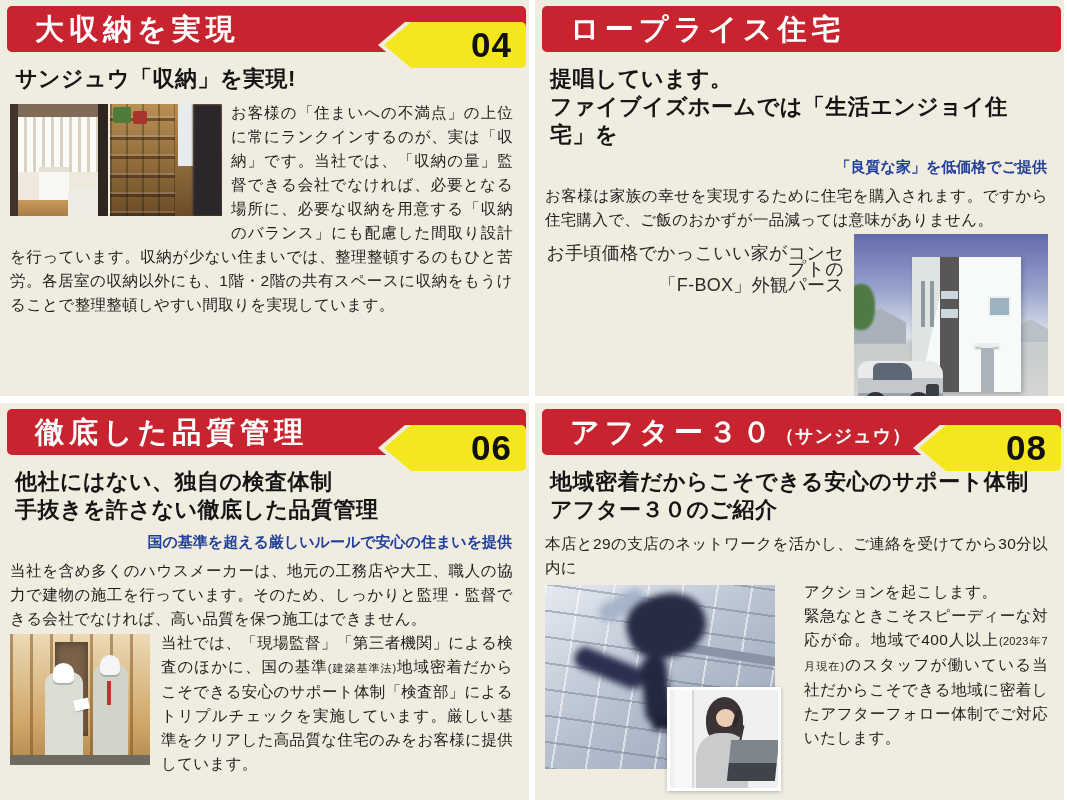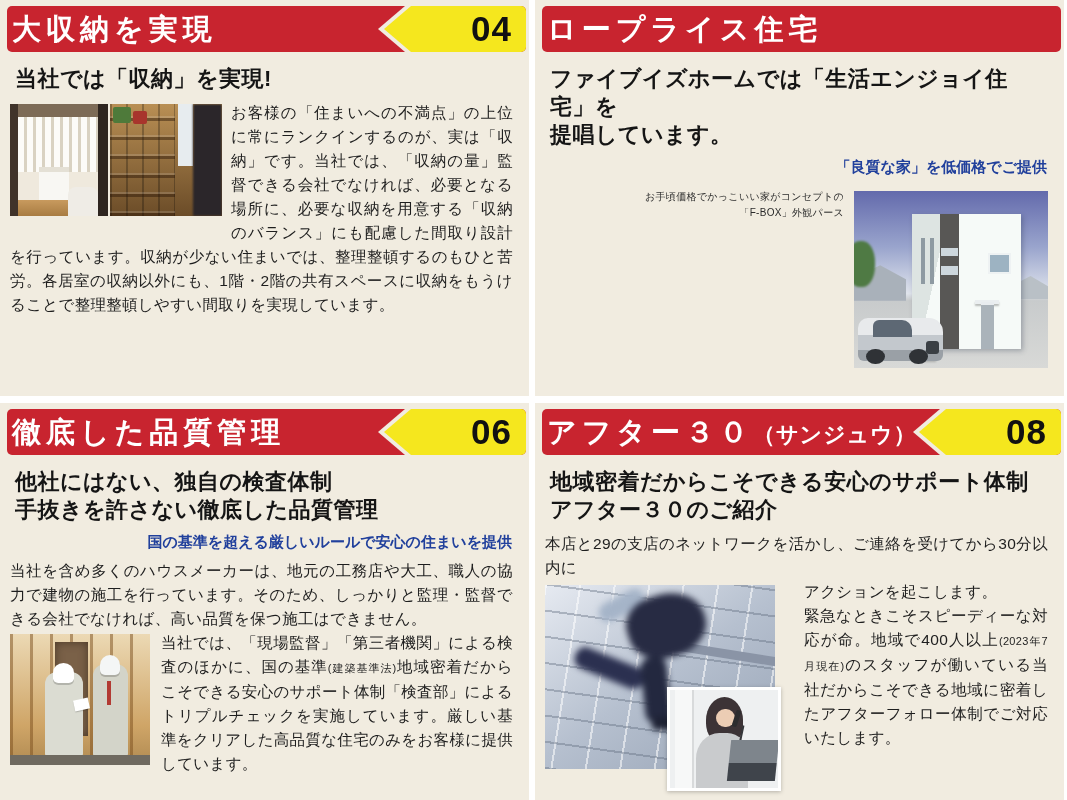--- a/index.html
+++ b/index.html
@@ -14,25 +14,25 @@
     grid-template-rows:396px 397px;
     column-gap:6px;row-gap:7px;
   }
   .panel{
     position:relative;background:#f1ece0;overflow:hidden;
   }
   
   .hdr{position:relative;height:46px;margin:6px 3px 0 7px;}
   .hdr-red{position:absolute;inset:0;background:#c8242f;border-radius:5px;}
   .hdr-title{
-    position:absolute;left:5px;top:0;line-height:46px;color:#ffffff;
+    position:absolute;left:28px;top:0;line-height:46px;color:#ffffff;
     font-weight:bold;font-size:29px;letter-spacing:5px;white-space:nowrap;font-family:Liberation Serif, serif;
   }
-  .hdr-title .t-small{font-size:22px;letter-spacing:1px;}
-  .badge{position:absolute;right:0;top:0;width:142px;height:38px;}
+  .hdr-title .t-small{font-size:18px;letter-spacing:1px;}
+  .badge{position:absolute;right:0;top:16px;width:142px;height:38px;}
   .badge-gap{
     position:absolute;left:-6px;top:0;width:142px;height:46px;background:#f1ece0;
     clip-path:polygon(27px 0,100% 0,100% 100%,27px 100%,0 50%);
   }
   .badge-yel{
     position:absolute;left:0;top:0;width:142px;height:46px;background:#f5e71e;
     clip-path:polygon(27px 0,100% 0,100% 100%,27px 100%,0 50%);
     border-radius:0 5px 5px 0;
   }
   .badge-num{
@@ -49,21 +49,21 @@
     font-weight:bold;font-size:15px;line-height:18px;
   }
   .bodywrap{
     margin:8px 16px 0 10px;font-size:15.5px;line-height:24px;color:#1e1e1e;
     text-align:justify;letter-spacing:0.3px;
   }
   .bodywrap p{margin:0;}
   .bodywrap::after{content:"";display:block;clear:both;}
   .sm{font-size:11px;}
   .caption{
-    margin:13px 6px 0 0;text-align:right;font-size:10px;line-height:16px;color:#2b2b2b;
+    margin:13px 6px 0 0;text-align:right;font-size:18px;line-height:16px;color:#2b2b2b;
   }
   
   .photo-closet{float:left;width:212px;height:112px;margin:3px 9px 12px 0;display:flex;gap:2px;}
   .closet-l{flex:0 0 46%;position:relative;background:#efe9dd;overflow:hidden;}
   .cl-frame-l{position:absolute;left:0;top:0;bottom:0;width:8px;background:#40332a;}
   .cl-frame-r{position:absolute;right:0;top:0;bottom:0;width:10px;background:#2e2520;}
   .cl-top{position:absolute;left:8px;right:10px;top:0;height:13px;background:#7d6b57;}
   .cl-clothes{position:absolute;left:8px;right:10px;top:13px;height:55px;
     background:repeating-linear-gradient(90deg,#fcfbf8 0 6px,#d9d2c2 6px 9px);}
   .cl-dresser{position:absolute;left:30%;top:56%;width:30%;height:32%;background:#f8f7f3;
@@ -153,21 +153,21 @@
     <div class="hdr">
       <div class="hdr-red"></div>
       <div class="badge">
         <div class="badge-gap"></div>
         <div class="badge-yel"></div>
         <div class="badge-num">04</div>
       </div>
       <div class="hdr-title">大収納を実現</div>
     </div>
     <div class="heading">
-      <div>当社では「収納」を実現!</div>
+      <div>サンジュウ「収納」を実現!</div>
     </div>
     <div class="bodywrap">
       <div class="photo-closet">
         <div class="closet-l">
           <div class="cl-frame-l"></div>
             <div class="cl-frame-r"></div>
           <div class="cl-top"></div>
             <div class="cl-clothes"></div>
           <div class="cl-dresser"></div>
             <div class="cl-floor"></div>
@@ -184,25 +184,26 @@
       <p>お客様の「住まいへの不満点」の上位に常にランクインするのが、実は「収納」です。当社では、「収納の量」監督できる会社でなければ、必要となる場所に、必要な収納を用意する「収納のバランス」にも配慮した間取り設計を行っています。収納が少ない住まいでは、整理整頓するのもひと苦労。各居室の収納以外にも、1階・2階の共有スペースに収納をもうけることで整理整頓しやすい間取りを実現しています。</p>
     </div>
   </section>
 
   <section class="panel">
     <div class="hdr">
       <div class="hdr-red"></div>
       <div class="hdr-title">ロープライス住宅</div>
     </div>
     <div class="heading">
+      <div>提唱しています。</div>
       <div>ファイブイズホームでは「生活エンジョイ住宅」を</div>
-      <div>提唱しています。</div>
     </div>
     <div class="tagline">「良質な家」を低価格でご提供</div>
     <div class="bodywrap">
+      <p>お客様は家族の幸せを実現するために住宅を購入されます。ですから住宅購入で、ご飯のおかずが一品減っては意味がありません。</p>
       <div class="photo-house">
         <div class="hh-neighbor-l"></div>
           <div class="hh-neighbor-r"></div>
           <div class="hh-tree"></div>
         <div class="hh-house">
           <div class="hh-stripe">
               <div class="hh-slit1"></div>
               <div class="hh-slit2"></div>
             </div>
           <div class="hh-win"></div>

